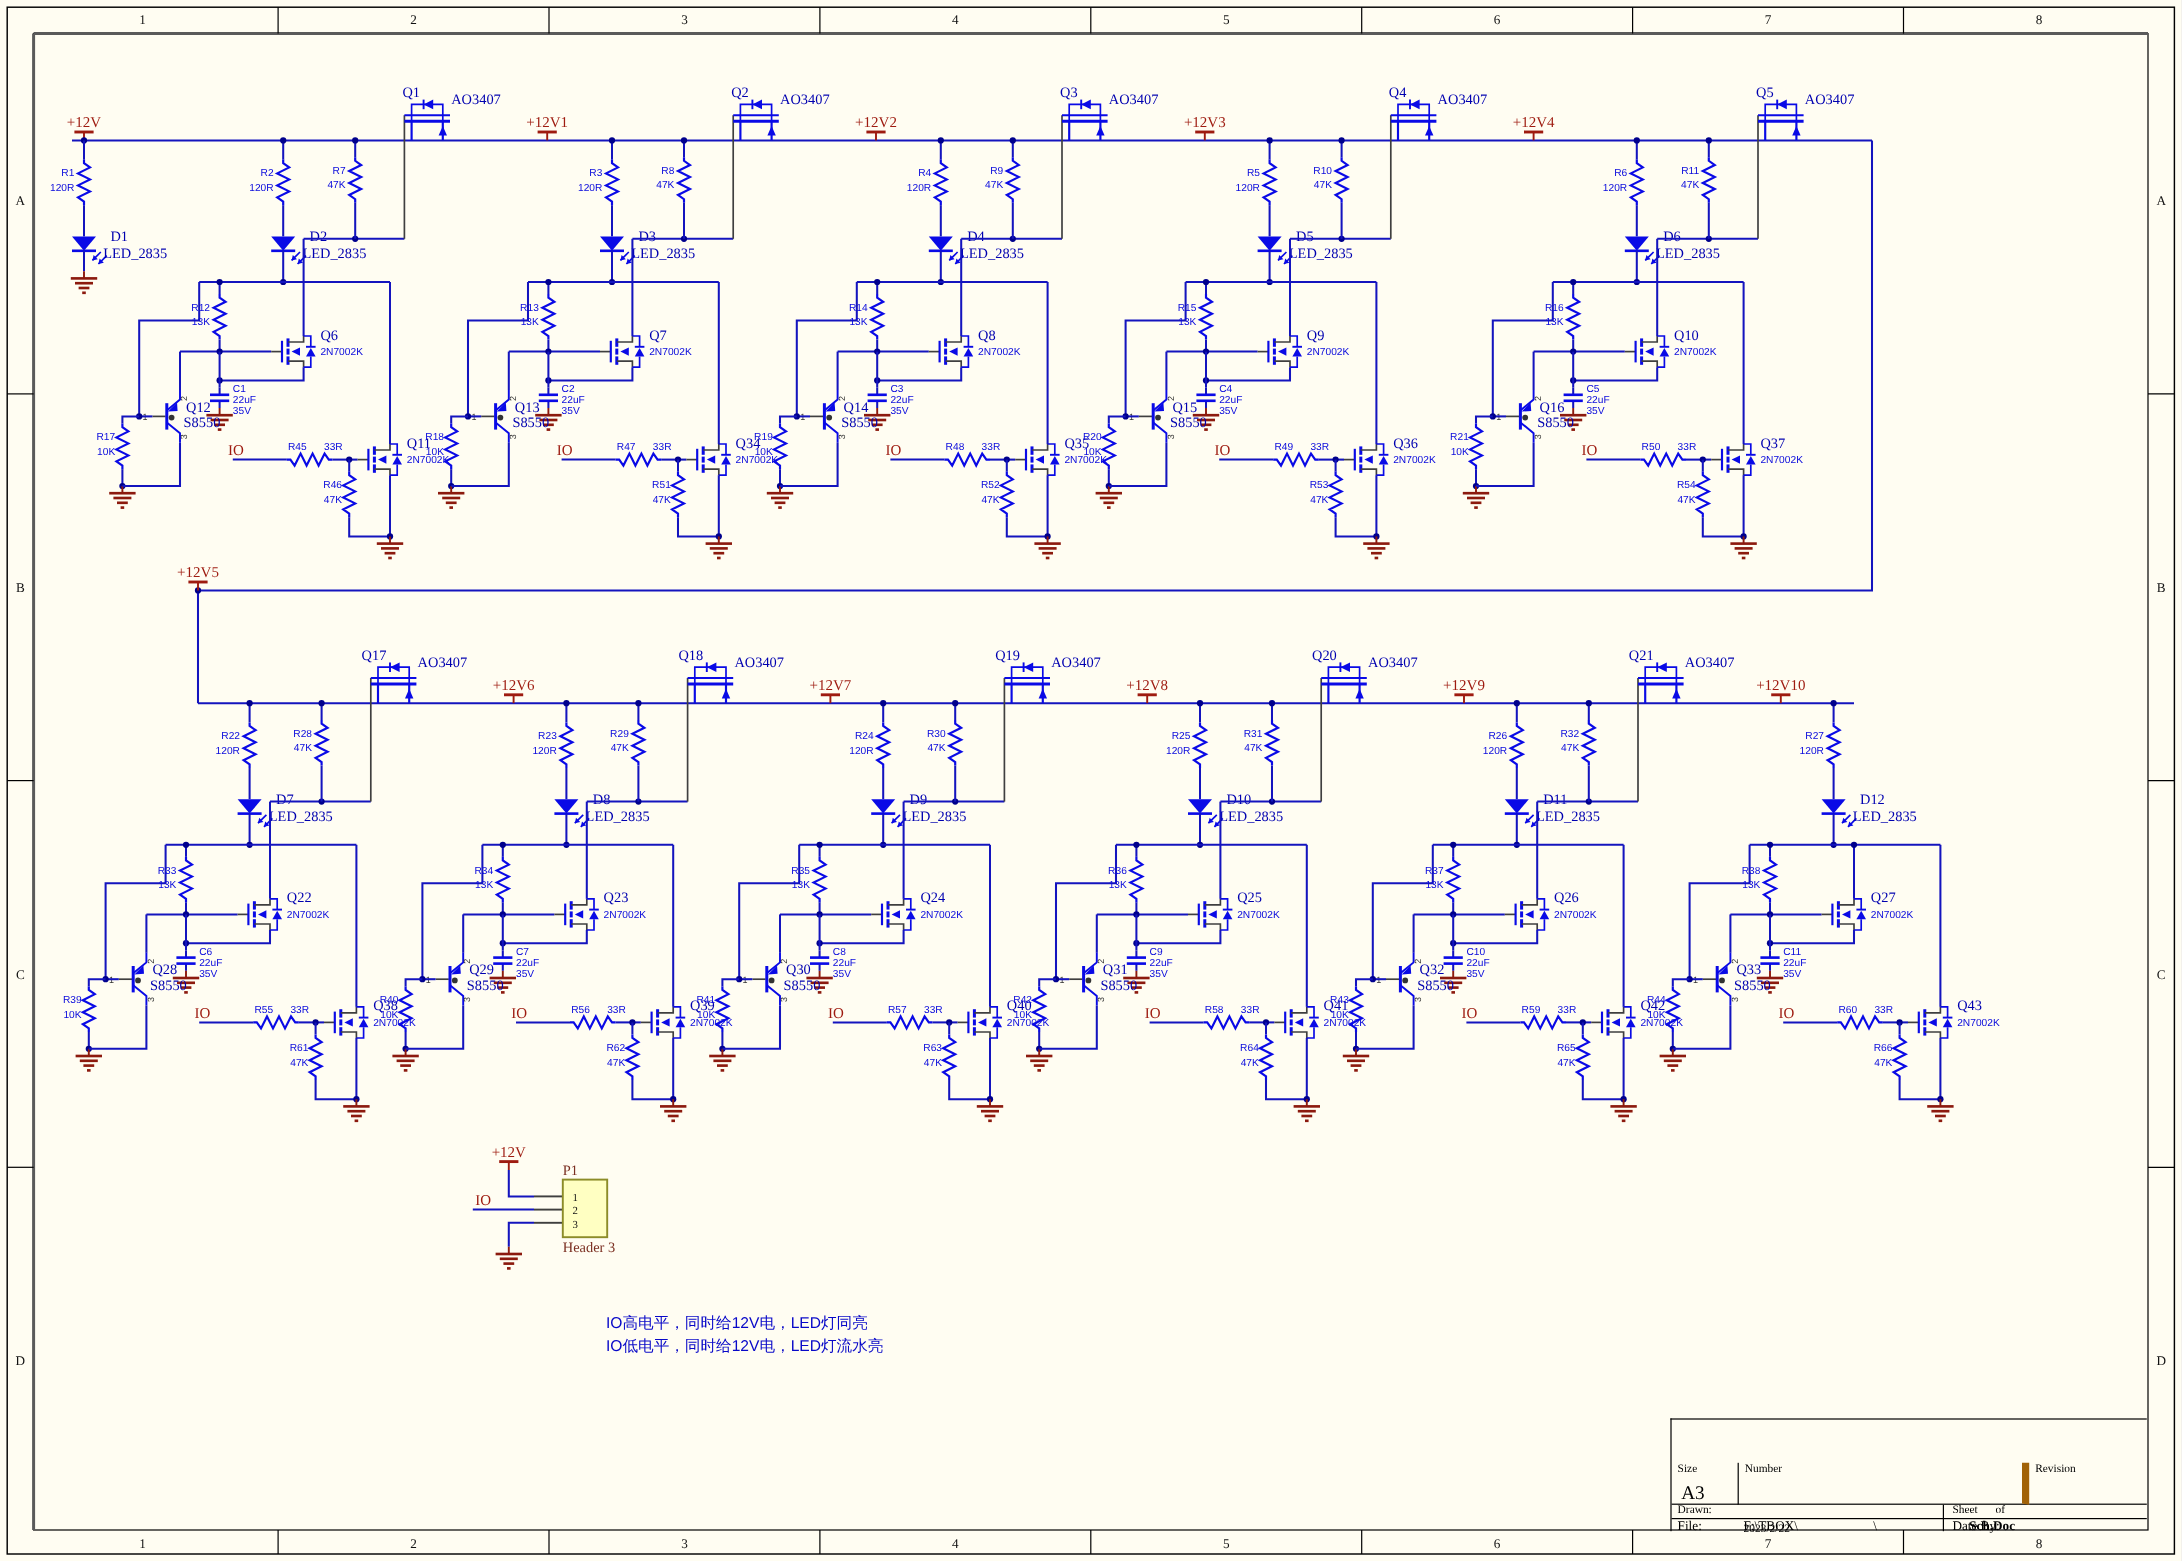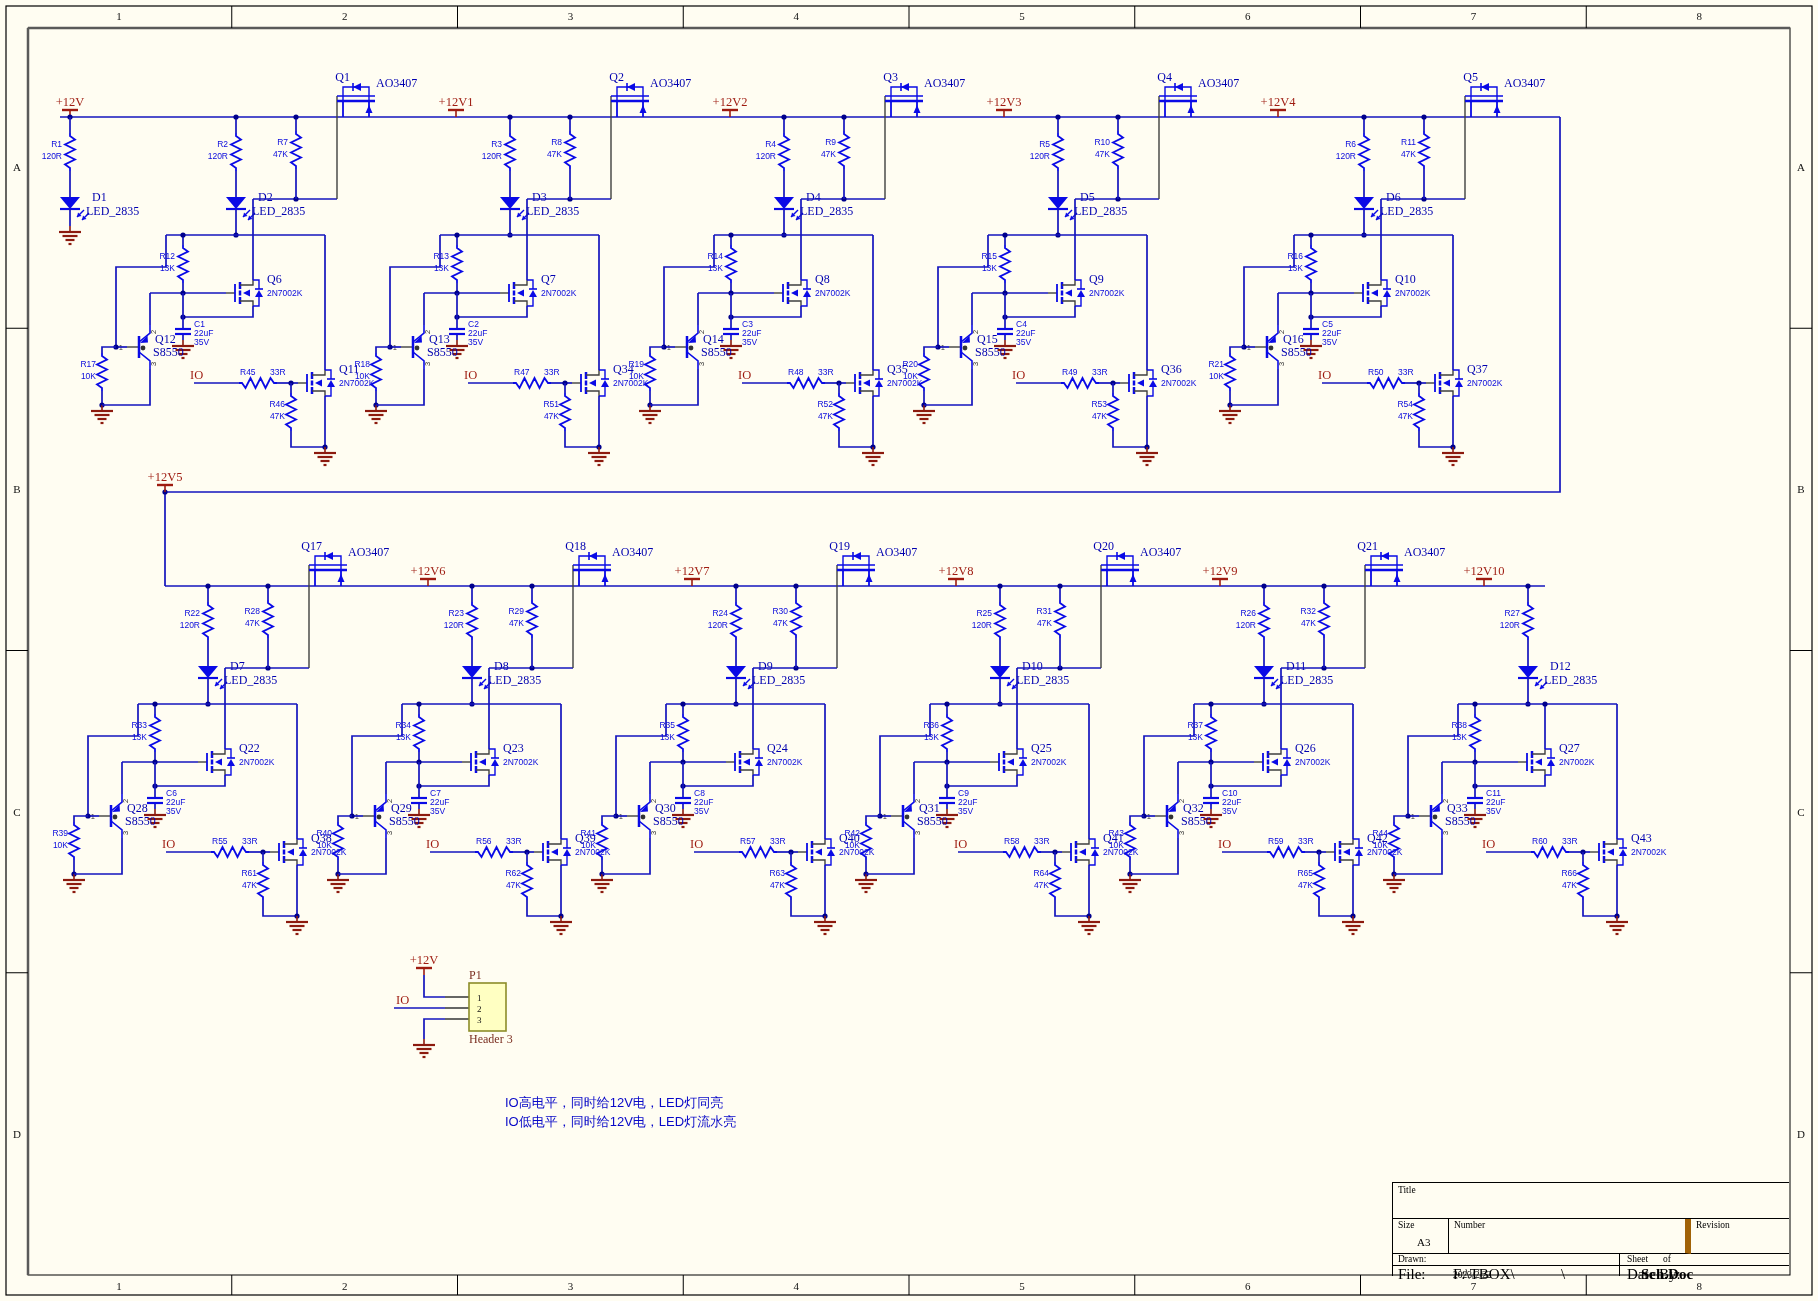--- a/index.html
+++ b/index.html
@@ -1898,40 +1898,37 @@
         <text x="477" y="1001" class="pinnum" text-anchor="start">1</text>
         <text x="477" y="1012" class="pinnum" text-anchor="start">2</text>
         <text x="477" y="1023" class="pinnum" text-anchor="start">3</text>
         <text x="469" y="1043" class="hdr" text-anchor="start">Header 3</text>
       </g>
     </svg>
 
   <div id="annotation"><div>IO高电平，同时给12V电，LED灯同亮</div><div>IO低电平，同时给12V电，LED灯流水亮</div></div>
 
   <div id="titleblock">
-    <div class="tb-abs" style="left:0;top:0;width:396px;height:36px;border-bottom:1px solid #000;">
-      <span class="tb-abs tb-lab" style="left:5px;top:2px">Title</span>
-    </div>
     <div class="tb-abs" style="left:0;top:36px;width:56px;height:35px;border-bottom:1px solid #000;border-right:1px solid #000;">
       <span class="tb-abs tb-lab" style="left:5px;top:1px">Size</span>
-      <span class="tb-abs" style="left:24px;top:17px;font-size:11px">A3</span>
+      <span class="tb-abs" style="left:8px;top:17px;font-size:16px">A3</span>
     </div>
     <div class="tb-abs" style="left:56px;top:36px;width:242px;height:35px;border-bottom:1px solid #000;border-right:6px solid #a16207;">
       <span class="tb-abs tb-lab" style="left:5px;top:1px">Number</span>
     </div>
     <div class="tb-abs" style="left:298px;top:36px;width:98px;height:35px;border-bottom:1px solid #000;">
       <span class="tb-abs tb-lab" style="left:5px;top:1px">Revision</span>
     </div>
     <div class="tb-abs" style="left:0;top:71px;width:396px;height:12px;border-bottom:1px solid #000;font-size:9.5px;">
       <span class="tb-abs" style="left:5px;top:0">Drawn:</span>
       <span class="tb-abs" style="left:60px;top:16px">2023/2/22</span>
       <span class="tb-abs" style="left:234px;top:0">Sheet</span>
       <span class="tb-abs" style="left:270px;top:0">of</span>
     </div>
-    <div class="tb-abs" style="left:0;top:83px;width:396px;height:10px;font-size:15px;">
+    <div class="tb-abs" style="left:0;top:83px;width:396px;height:10px;font-size:11px;">
       <span class="tb-abs" style="left:5px;top:0">File:</span>
       <span class="tb-abs" style="left:60px;top:0">F:\TBOX\</span>
       <span class="tb-abs" style="left:168px;top:0">\</span>
       <span class="tb-abs" style="left:234px;top:0">Date By:</span>
       <span class="tb-abs" style="left:248px;top:0;font-weight:bold">Sch.Doc</span>
     </div>
     <div class="tb-abs" style="left:226px;top:71px;width:1px;height:22px;border-left:1px solid #000;"></div>
   </div>
 </div>
 

